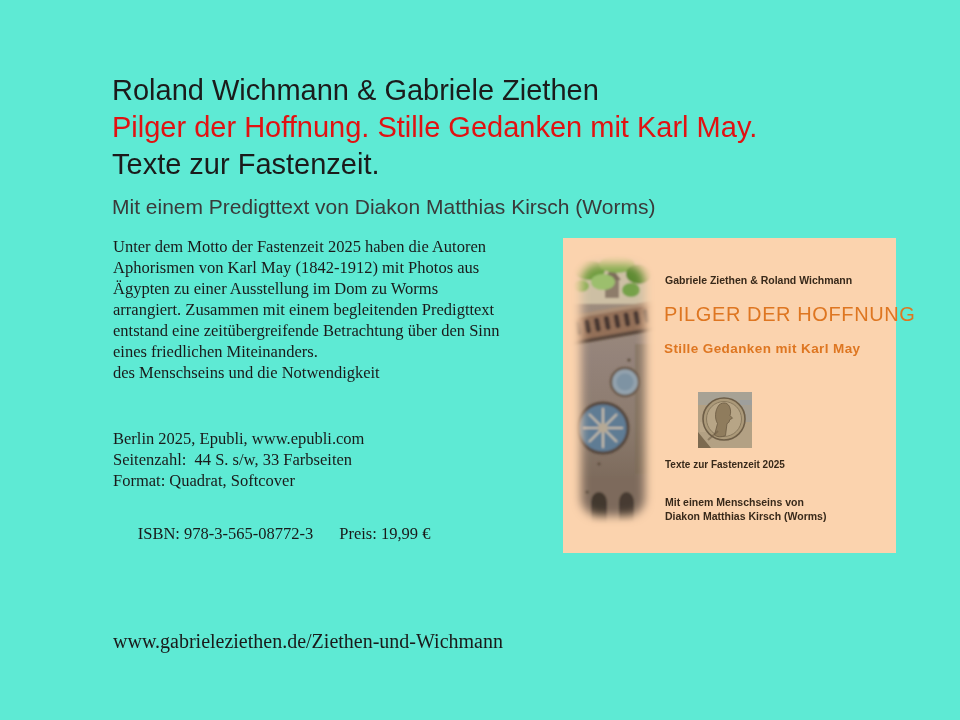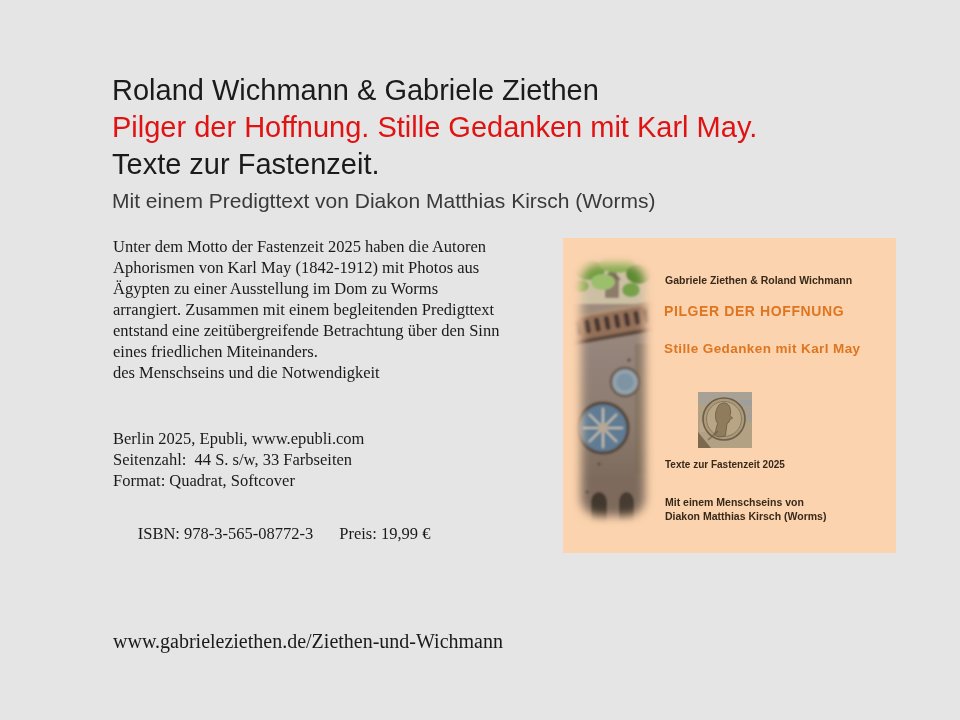--- a/index.html
+++ b/index.html
@@ -1,25 +1,25 @@
 <!DOCTYPE html>
 <html style="--title_red: #e11212; --heading_text: #1b1b1b; --note_text: #3a3a3a; --body_text: #1a1a1a; --cover_background: #fbd3ae; --cover_orange: #de7621; --cover_text_dark: #38291a;"><head>
 <meta charset="utf-8">
 <style>
   html,body{margin:0;padding:0;background:#ffffff;}
   .slide{
-    position:relative;width:960px;height:720px;background:#e5e5e5;
+    position:relative;width:960px;height:720px;background:#5eead4;
     overflow:hidden;font-family:"Liberation Sans",sans-serif;
   }
 
   
   .heading{position:absolute;left:112px;top:72px;}
   .heading .h-line{font-size:29px;line-height:37px;color:var(--heading_text,#1b1b1b);white-space:nowrap;}
   .heading .h-title{color:var(--title_red,#e11212);}
-  .heading .h-note{font-size:21px;line-height:30px;margin-top:3px;color:var(--note_text,#3a3a3a);white-space:nowrap;}
+  .heading .h-note{font-size:21px;line-height:30px;margin-top:9px;color:var(--note_text,#3a3a3a);white-space:nowrap;}
 
   
   .serif{font-family:"Liberation Serif",serif;color:var(--body_text,#1a1a1a);}
   .description{position:absolute;left:113px;top:236px;width:470px;font-size:16.5px;line-height:21px;}
   .description div{white-space:nowrap;}
 
   .publication{position:absolute;left:113px;top:428px;font-size:16.5px;line-height:21px;}
   .publication div{white-space:pre-wrap;}
   .isbn-row{margin-top:11px;}
   .isbn-row .price{margin-left:26px;}
@@ -27,21 +27,21 @@
   .website{position:absolute;left:113px;top:630px;font-size:20px;white-space:nowrap;}
 
   
   .cover{
     position:absolute;left:563px;top:238px;width:333px;height:315px;
     background:var(--cover_background,#fbd3ae);
   }
   .cover .tower{position:absolute;left:6px;top:14px;}
   .cover .c-authors{position:absolute;left:102px;top:36px;font-size:10.5px;font-weight:bold;
     color:var(--cover_text_dark,#38291a);white-space:nowrap;}
-  .cover .c-title{position:absolute;left:101px;top:65px;font-size:14px;font-weight:bold;
+  .cover .c-title{position:absolute;left:101px;top:65px;font-size:20px;font-weight:normal;
     letter-spacing:0.6px;color:var(--cover_orange,#de7621);white-space:nowrap;}
   .cover .c-subtitle{position:absolute;left:101px;top:103px;font-size:13.5px;font-weight:bold;
     letter-spacing:0.4px;color:var(--cover_orange,#de7621);white-space:nowrap;}
   .cover .medallion{position:absolute;left:135px;top:154px;}
   .cover .c-edition{position:absolute;left:102px;top:221px;font-size:10px;font-weight:bold;
     color:var(--cover_text_dark,#38291a);white-space:nowrap;}
   .cover .c-note{position:absolute;left:102px;top:258px;font-size:10.5px;line-height:13.5px;
     font-weight:bold;color:var(--cover_text_dark,#38291a);white-space:nowrap;}
 </style>
 </head>

